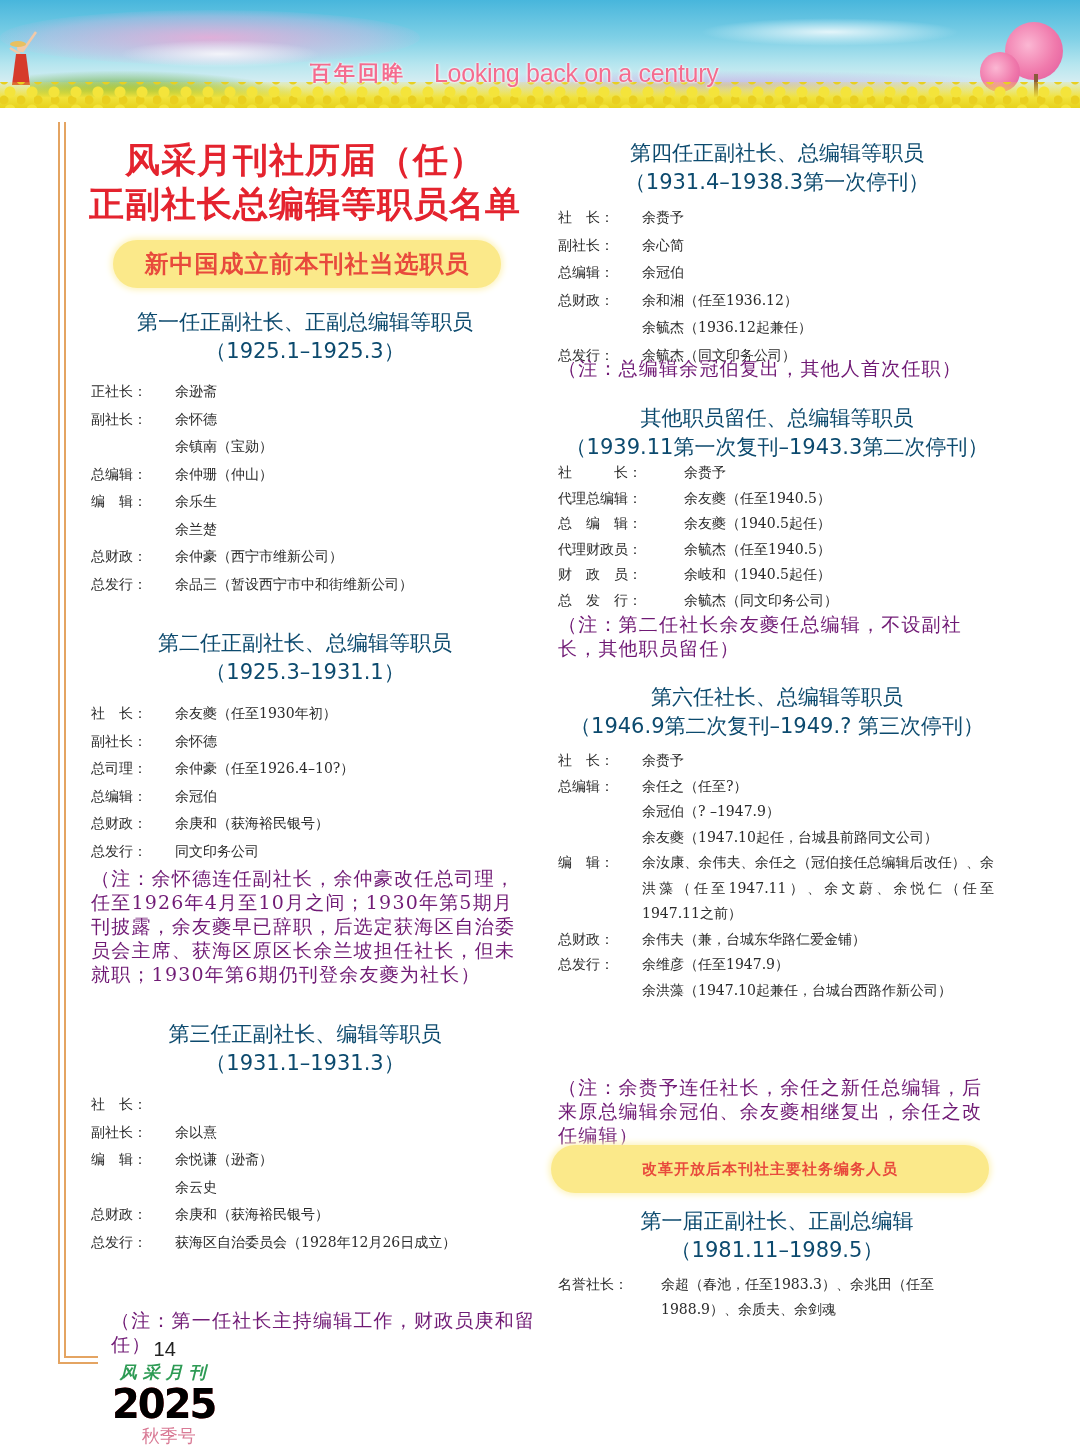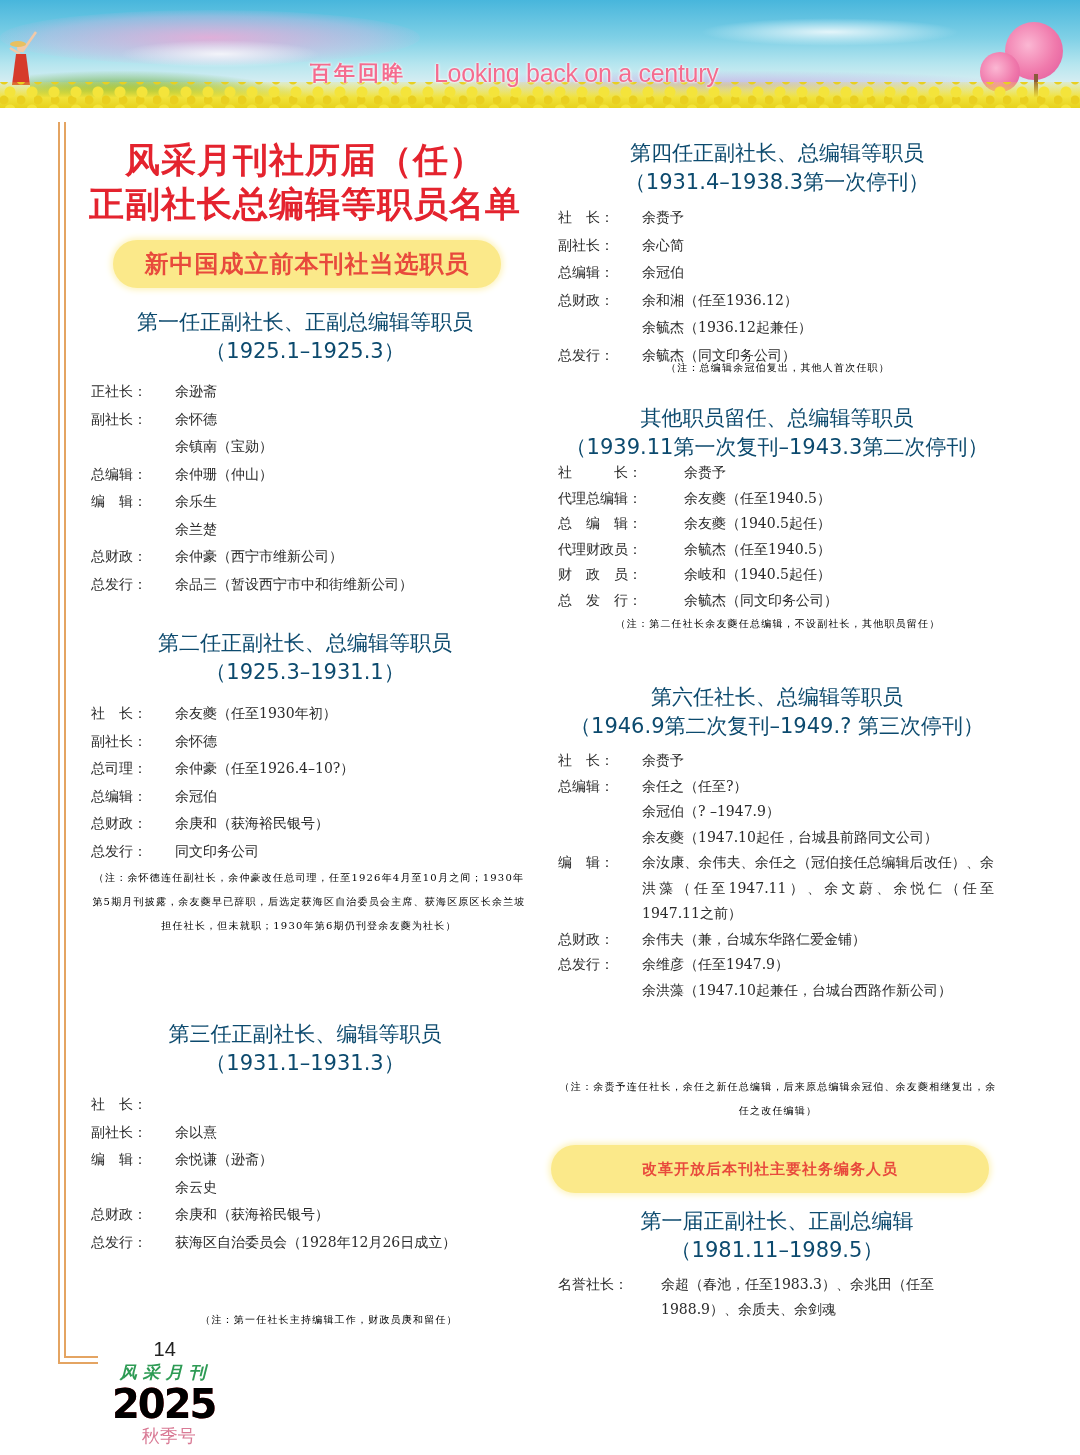--- a/index.html
+++ b/index.html
@@ -79,21 +79,21 @@
   .sec-title {
     position: absolute; text-align: center;
     font-family: "DejaVu Sans", sans-serif; color: #0c4a6e;
     font-size: 21px; line-height: 29px;
   }
   .entries { position: absolute; font-size: 14px; line-height: 27.5px; }
   .row { display: flex; white-space: nowrap; }
   .row .lab { flex: 0 0 auto; }
   .row .val { flex: 1 1 auto; white-space: normal; }
   .note {
-    position: absolute; font-size: 10px; line-height: 24px; color: #000000; letter-spacing: 1.2px; text-align: center;
+    position: absolute; font-size: 19px; line-height: 24px; color: #701a75; letter-spacing: 1.2px;
   }
 
   
   .footer {
     position: absolute; left: 112px; top: 1338px; height: 40px; display: flex; align-items: center; flex-direction: column;
   }
   .footer .pg { font-family: "Liberation Sans", sans-serif; font-size: 20px; color: #222; margin-right: 8px; }
   .footer .mag { font-family: "DejaVu Serif", serif; font-style: italic; font-weight: bold; font-size: 17px; color: #2e9b55; letter-spacing: 6px; margin-right: 6px; }
   .footer .year {
     font-family: "DejaVu Sans", sans-serif; font-weight: bold; font-size: 40px; color: #000000;

